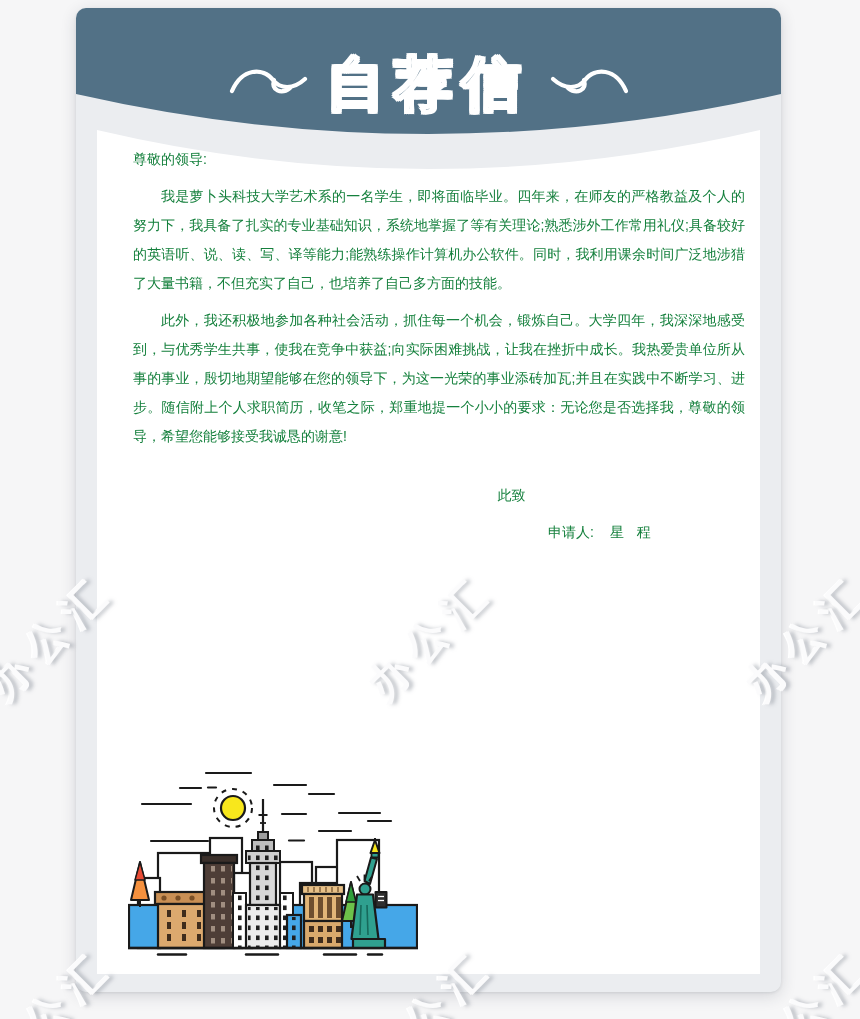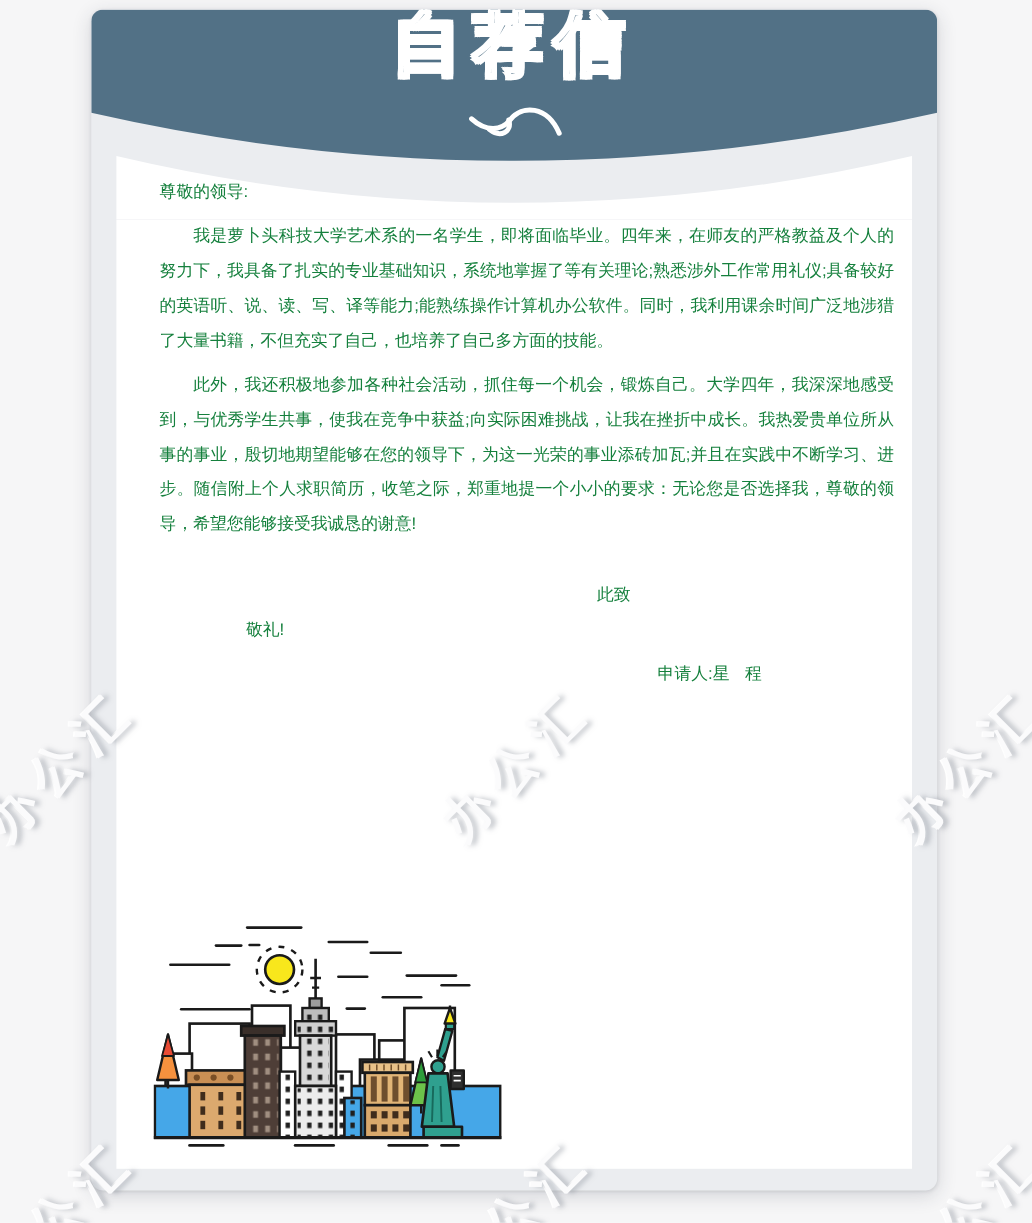--- a/index.html
+++ b/index.html
@@ -13,21 +13,21 @@
     position:absolute;left:76px;top:8px;width:705px;height:984px;
     background:#ebedf0;border-radius:10px;overflow:hidden;
     box-shadow:0 4px 16px rgba(40,45,60,.16), 0 1px 3px rgba(40,45,60,.10);
     z-index:1;
   }
   .banner-svg{position:absolute;left:0;top:0;width:705px;height:175px;display:block;}
   .white-area{position:absolute;left:21px;top:175px;width:663px;height:791px;background:#ffffff;}
   
   .title-row{
     position:absolute;left:0;top:34px;width:705px;height:84px;
-    display:flex;align-items:center;justify-content:flex-end;gap:16px;z-index:3;flex-direction:column;
+    display:flex;align-items:center;justify-content:center;gap:16px;z-index:3;
   }
   .flourish{width:84px;height:44px;flex:0 0 auto;}
   .flourish.right{transform:scaleX(-1);}
   .page-title{
     font-size:58px;font-weight:bold;letter-spacing:10px;color:#527186;line-height:1;
     -webkit-text-stroke:2.2px #ffffff;
     text-shadow:-2px -2px 0 #fff,2px -2px 0 #fff,-2px 2px 0 #fff,2px 2px 0 #fff,
                 0 -2px 0 #fff,0 2px 0 #fff,-2px 0 0 #fff,2px 0 0 #fff;
     white-space:nowrap;
   }
@@ -36,21 +36,21 @@
     position:absolute;left:57px;top:137px;width:612px;
     font-size:14px;line-height:29px;color:#15803d;z-index:2;
     text-align:justify;
   }
   .letter p{margin:0;}
   .letter .para{text-indent:2em;margin-top:8px;}
   .greeting{text-indent:2em;}
   .closing-cizhi{padding-left:117px;margin-top:30px !important;text-align:center;}
   .closing-jingli{padding-left:72px;text-align:left;}
   .signature{margin-left:415px;margin-top:6px;line-height:32px;text-align:left;white-space:nowrap;}
-  .sig-name{word-spacing:9px;}
+  .sig-name{margin-left:16px;word-spacing:9px;}
   .sig-year{margin-left:38px;}
   .sig-month{margin-left:34px;}
   
   .city-svg{position:absolute;left:52px;top:735px;width:290px;height:215px;z-index:2;}
   
   .wm{
     position:absolute;font-size:42px;font-weight:bold;letter-spacing:10px;
     color:#fbfbfc;white-space:nowrap;pointer-events:none;z-index:6;
     transform:translate(-50%,-50%) rotate(-45deg);
     text-shadow:3px 3px 4px rgba(140,146,156,.5),-1px -1px 0 #ffffff;
@@ -82,21 +82,20 @@
     </svg>
   </div>
 
   <div class="white-area"></div>
 
   <div class="letter">
     <p>尊敬的领导:</p>
     <p class="para">我是萝卜头科技大学艺术系的一名学生，即将面临毕业。四年来，在师友的严格教益及个人的努力下，我具备了扎实的专业基础知识，系统地掌握了等有关理论;熟悉涉外工作常用礼仪;具备较好的英语听、说、读、写、译等能力;能熟练操作计算机办公软件。同时，我利用课余时间广泛地涉猎了大量书籍，不但充实了自己，也培养了自己多方面的技能。</p>
     <p class="para">此外，我还积极地参加各种社会活动，抓住每一个机会，锻炼自己。大学四年，我深深地感受到，与优秀学生共事，使我在竞争中获益;向实际困难挑战，让我在挫折中成长。我热爱贵单位所从事的事业，殷切地期望能够在您的领导下，为这一光荣的事业添砖加瓦;并且在实践中不断学习、进步。随信附上个人求职简历，收笔之际，郑重地提一个小小的要求：无论您是否选择我，尊敬的领导，希望您能够接受我诚恳的谢意!</p>
     <p class="para closing-cizhi">此致</p>
-    <p class="closing-jingli">敬礼!</p>
     <div class="signature">
       <div>
         <span>申请人:</span><span class="sig-name">星 程</span>
       </div>
     </div>
   </div>
 
   <svg class="city-svg" viewBox="0 0 290 215" aria-hidden="true">
     <defs>
       <pattern id="pw" width="9" height="10" patternUnits="userSpaceOnUse">

